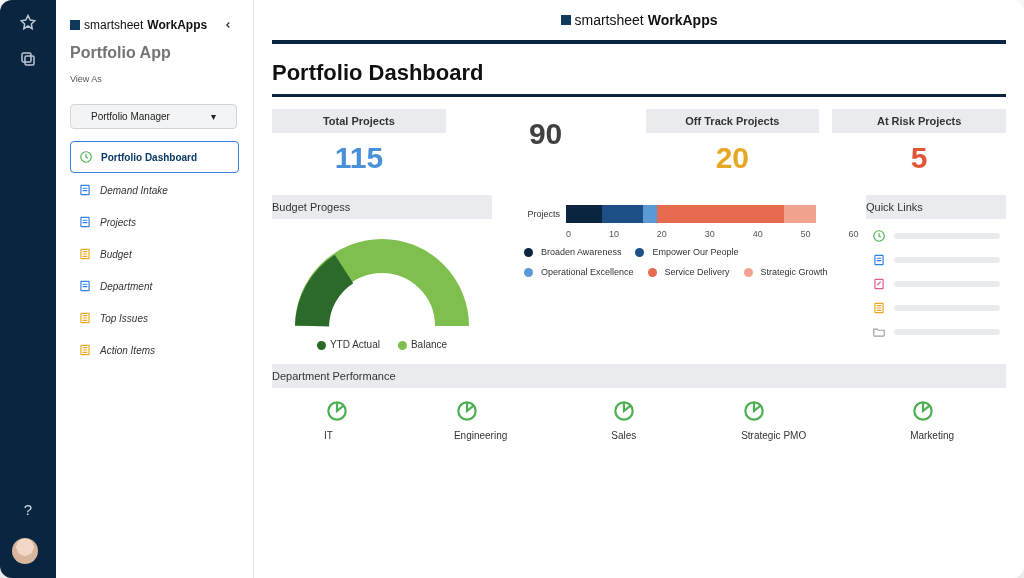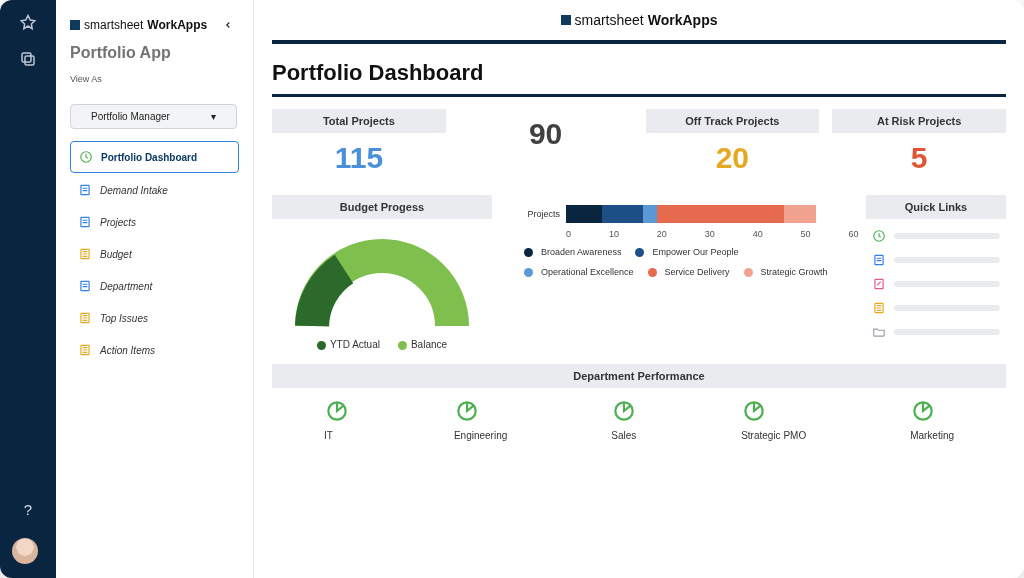--- a/index.html
+++ b/index.html
@@ -41,21 +41,21 @@
 .stat { flex:1; text-align:center; }
 .stat-head { background:#e9ebee; font-size:11px; font-weight:700; color:#333; padding:6px 0; }
 .stat-val { font-size:30px; font-weight:800; padding:8px 0 10px 0; }
 .v-blue { color:#4a90d9; }
 .v-green { color:#404040; }
 .v-yellow { color:#e6a823; }
 .v-red { color:#e05535; }
 
 .panels-row { display:flex; gap:20px; margin-top:10px; }
 .panel { }
-.panel-head { background:#e9ebee; font-size:11px; font-weight:700; color:#333; text-align:center; padding:6px 0; }
+.panel-head { background:#e9ebee; font-size:11px; font-weight:400; color:#333; padding:6px 0; }
 
 .budget-panel { width:220px; }
 .gauge-wrap { display:flex; justify-content:center; padding:12px 0 0 0; }
 .gauge-legend { display:flex; justify-content:center; gap:18px; font-size:10px; color:#333; margin-top:8px; }
 .lg-dot { display:inline-block; width:9px; height:9px; border-radius:50%; margin-right:4px; vertical-align:middle; }
 .dot-dark { background:#2b6a2b; }
 .dot-light { background:#7fbf4d; }
 
 .strategic-panel { flex:1; }
 .str-chart { padding:10px 8px 0 8px; }

